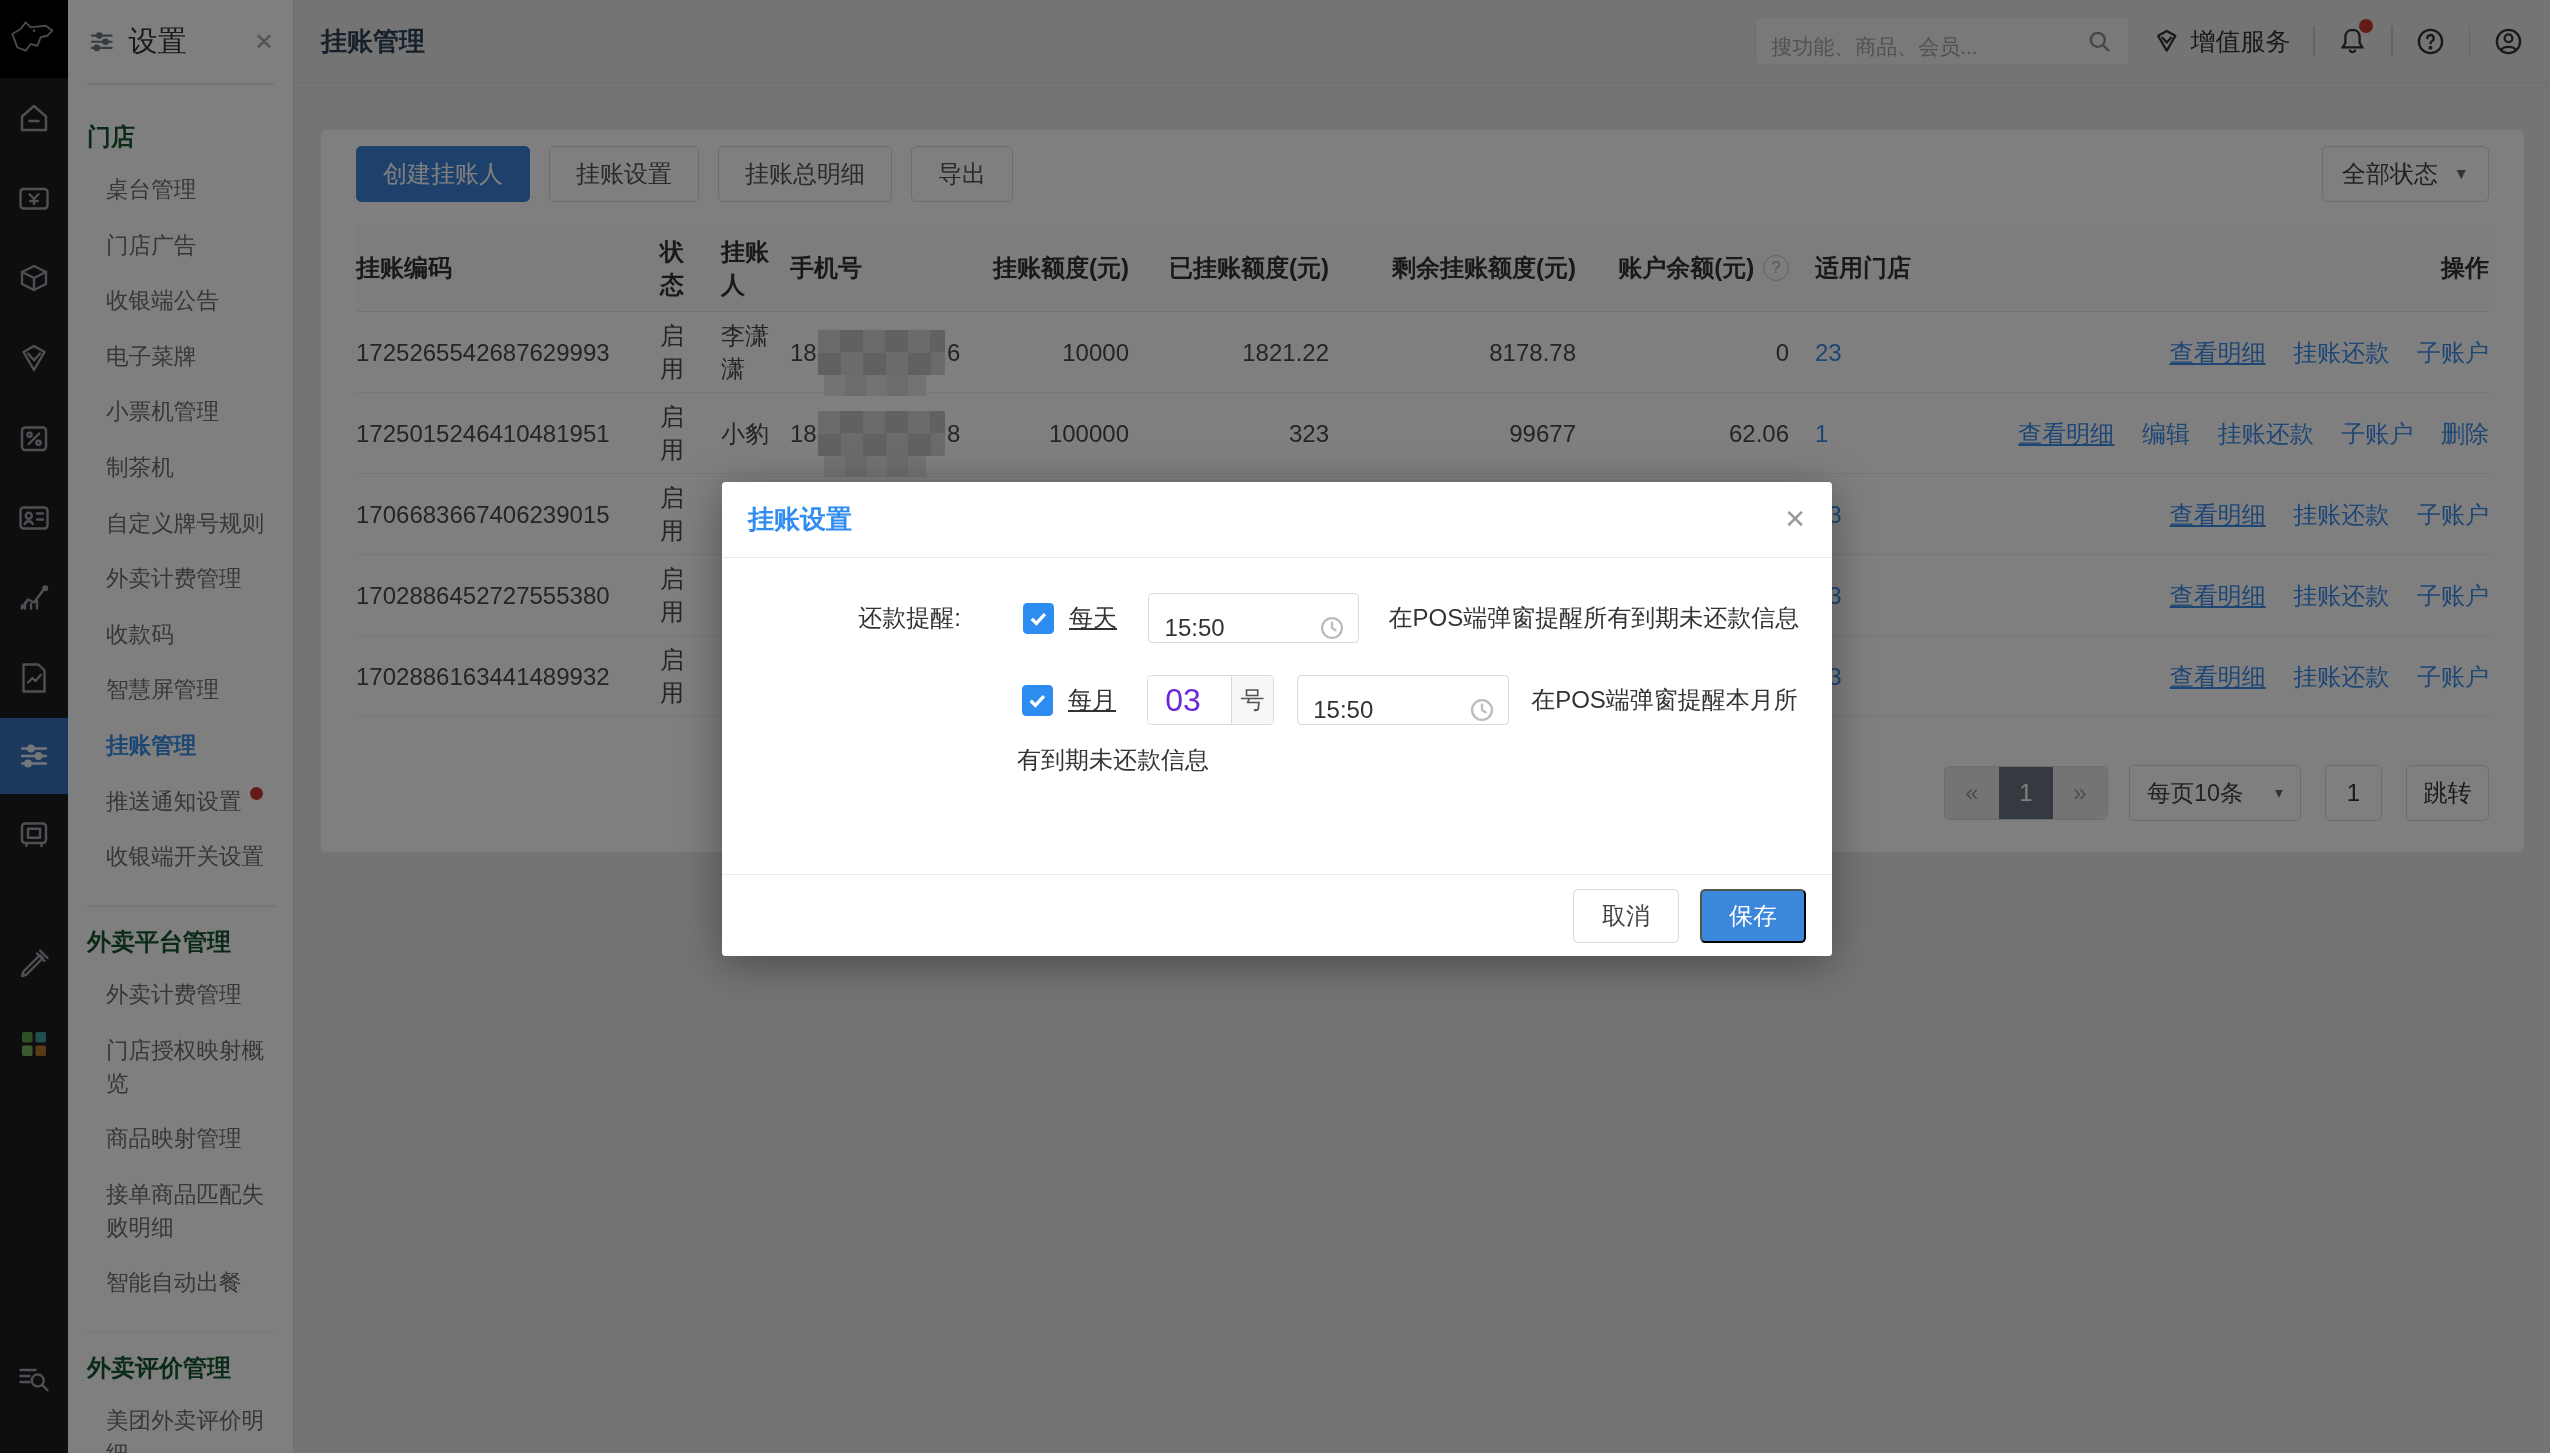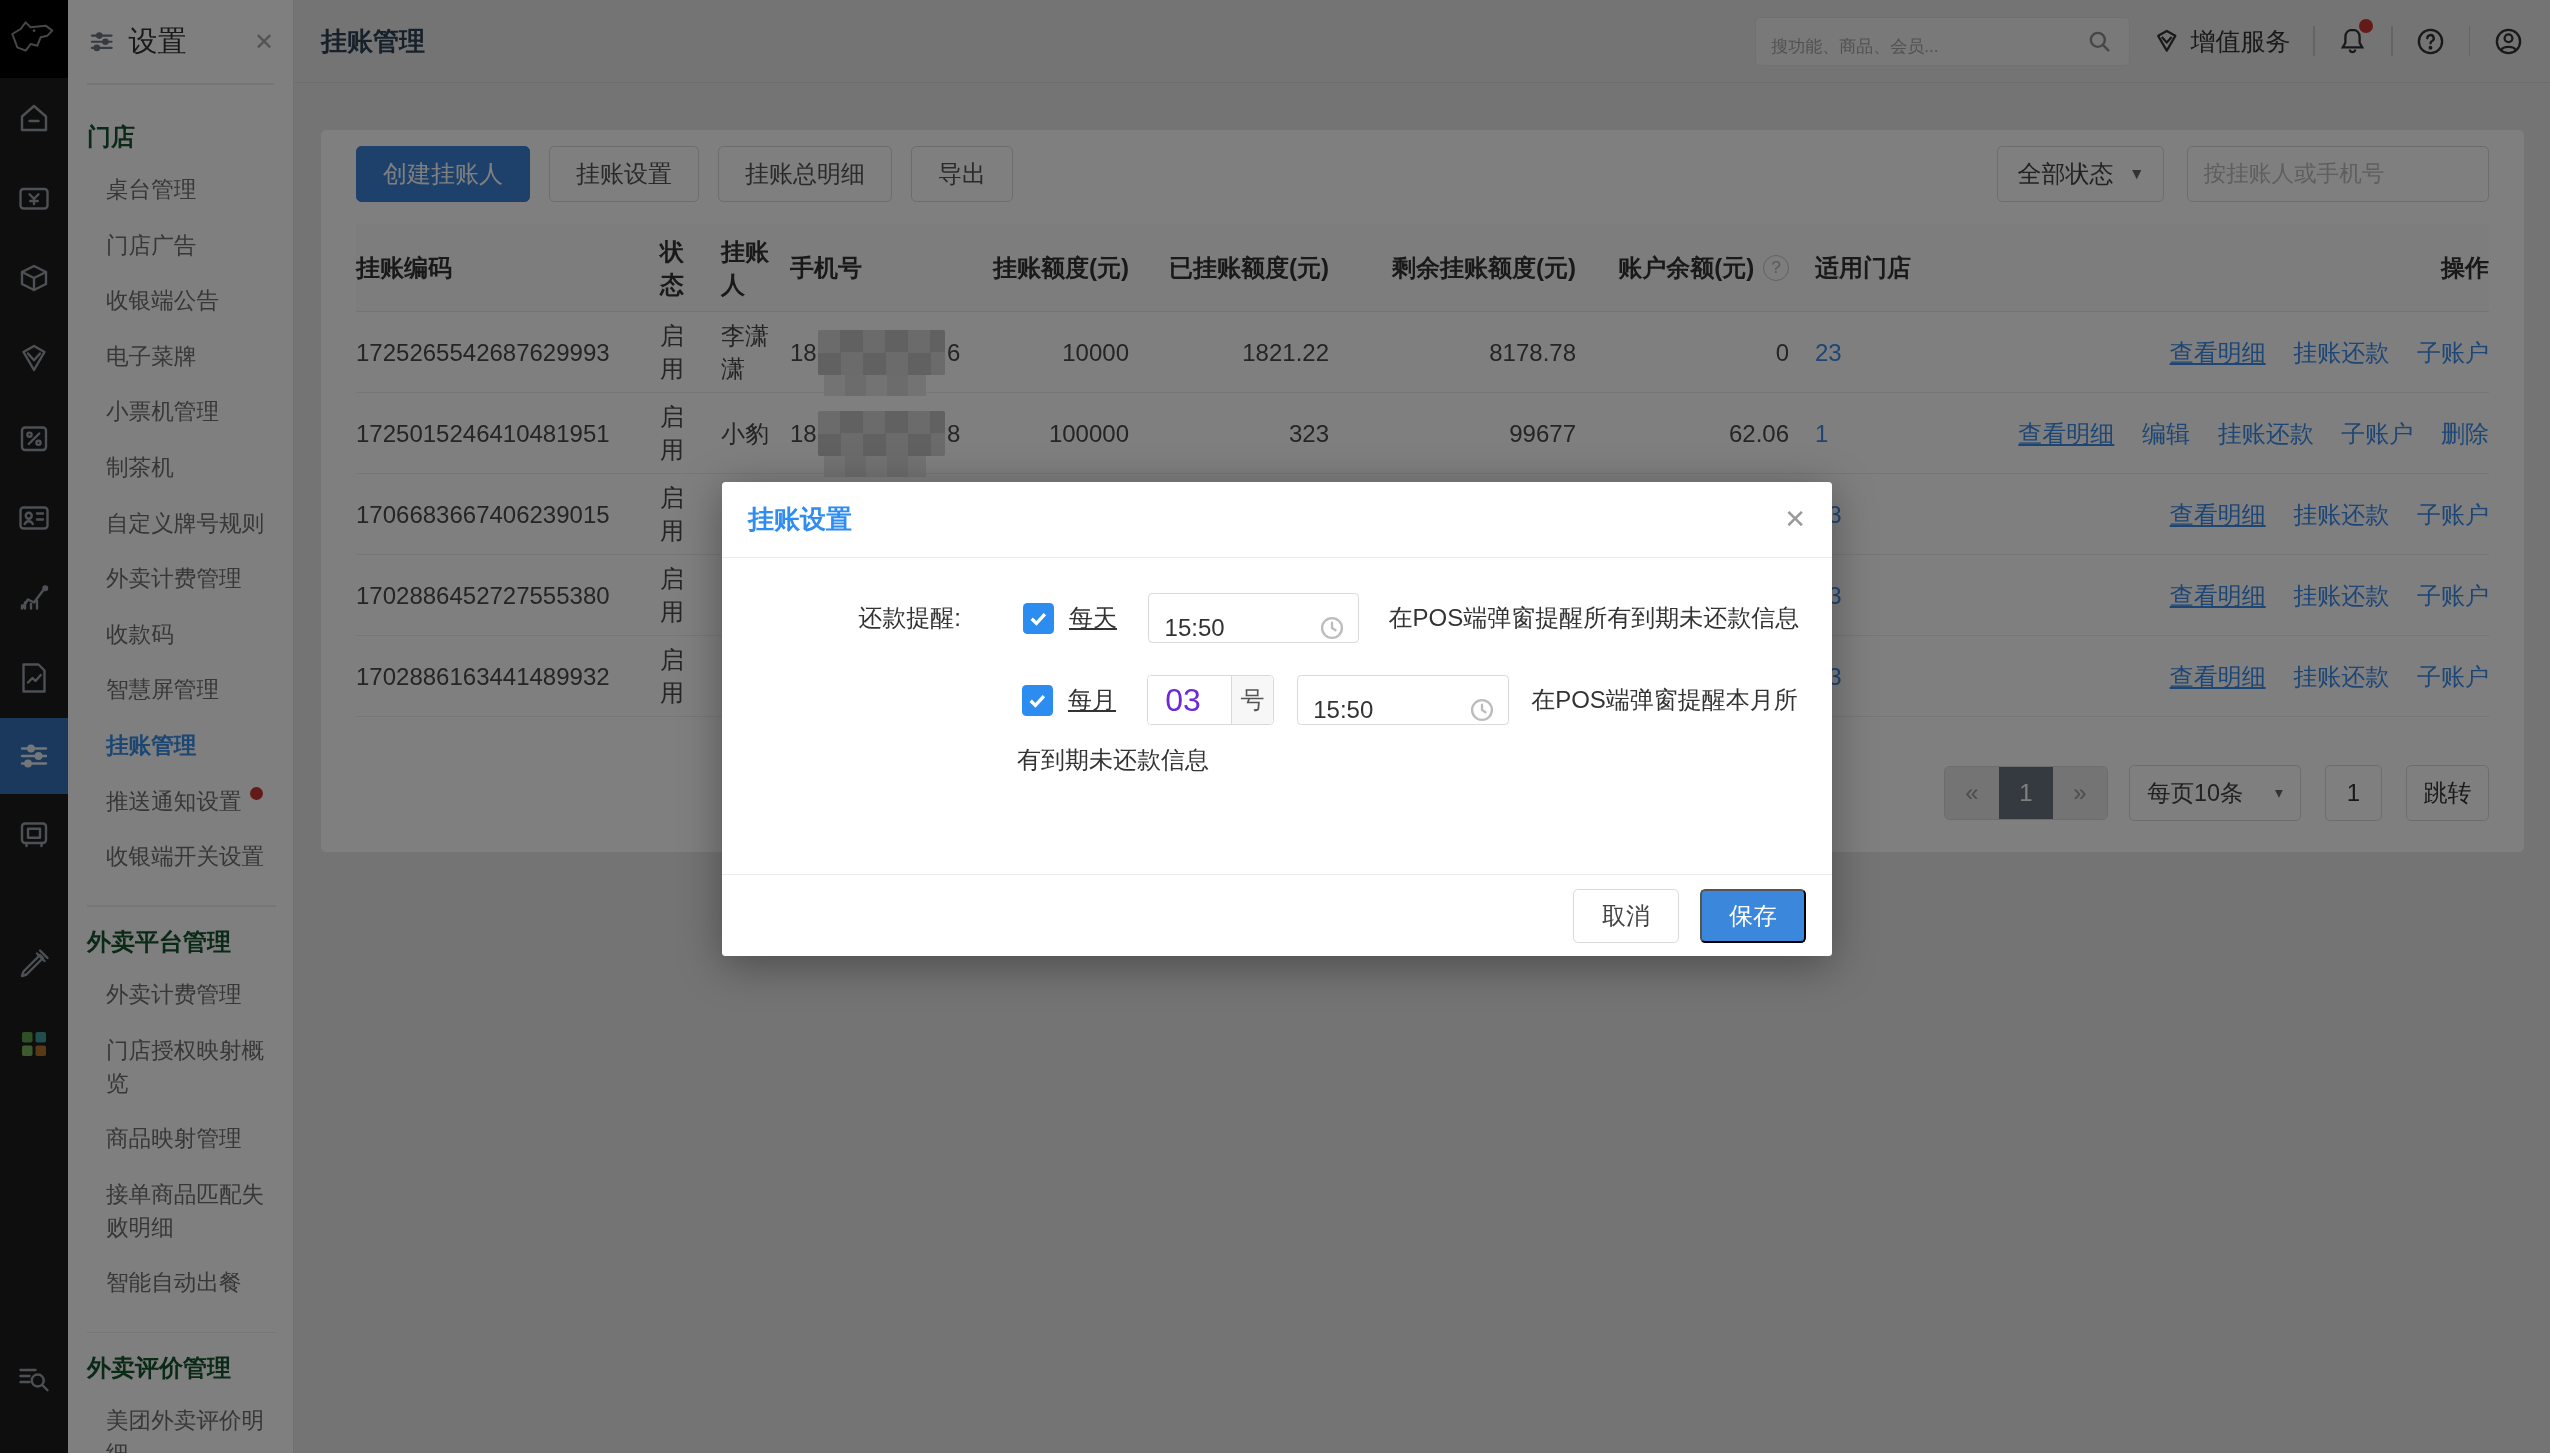--- a/index.html
+++ b/index.html
@@ -29,21 +29,21 @@
   .p-section { font-size:24px; font-weight:700; color:#14532d; margin:19px 0 8.7px 0; }
   .p-item { font-size:22.6px; color:#6f6f6f; line-height:33px; padding:11.3px 0 11.3px 19px; cursor:pointer; max-width:189px; }
   .p-item.active { color:#3a8ee6; font-weight:700; }
   .dot { display:inline-block; width:13px; height:13px; border-radius:50%; background:#c9342f; margin-left:8.7px; vertical-align:8.7px; }
 
   
   .topbar { position:absolute; left:293px; top:0; right:0; height:83px; background:#e9e9e9; border-bottom:1.7px solid #dadada; display:flex; align-items:center; }
   .tb-title { font-size:26px; font-weight:600; color:#2f4256; margin-left:28px; }
   .tb-right { margin-left:auto; display:flex; align-items:center; margin-right:26px; gap:22.6px; }
   .tb-search { width:375px; height:49px; background:#f2f2f2; border:1.7px solid #e0e0e0; border-radius:5.2px; display:flex; align-items:center; padding:0 15.6px; }
-  .tb-search input { flex:1; border:none; outline:none; background:transparent; font-size:17px; color:#be185d; font-family:inherit;margin-top:12px; }
+  .tb-search input { flex:1; border:none; outline:none; background:transparent; font-size:21px; color:#be185d; font-family:inherit;margin-top:12px; }
   .tb-search input::placeholder { color:#a3a3a3; }
   .tb-search svg, .ico svg { width:28px; height:28px; stroke:#8c8c8c; fill:none; stroke-width:2; stroke-linecap:round; }
   .vas { display:flex; align-items:center; gap:8.7px; cursor:pointer; }
   .vas svg { width:29.5px; height:29.5px; stroke:#333; fill:none; stroke-width:1.8; stroke-linejoin:round; }
   .vas span { font-size:25px; color:#333; }
   .tb-sep { width:1.7px; height:29.5px; background:#c9c9c9; }
   .ico { position:relative; cursor:pointer; display:flex; }
   .ico svg { width:31px; height:31px; stroke:#333; stroke-width:1.8; }
   .bell-dot { position:absolute; right:-5.2px; top:-7px; width:14px; height:14px; border-radius:50%; background:#c9342f; }
 
@@ -315,27 +315,20 @@
   <div class="toolbar">
     <button class="btn primary">创建挂账人</button>
     <button class="btn">挂账设置</button>
     <button class="btn">挂账总明细</button>
     <button class="btn">导出</button>
     <div class="tb-sp"></div>
     <div class="select">
       <span>全部状态</span>
       <span class="caret">▼</span>
     </div>
-    <div class="f-search">
-      <input placeholder="按挂账人或手机号" style="">
-      <svg viewBox="0 0 24 24">
-          <circle cx="11" cy="11" r="6"></circle>
-          <path d="M15.5 15.5 L20 20"></path>
-        </svg>
-    </div>
   </div>
 
   <div class="table">
     <div class="thead">
       <div class="th c-code">挂账编码</div>
       <div class="th c-status"><span class="w2">状态</span></div>
       <div class="th c-name"><span class="w4">挂账人</span></div>
       <div class="th c-phone">手机号</div>
       <div class="th c-credit">挂账额度(元)</div>
       <div class="th c-used">已挂账额度(元)</div>

